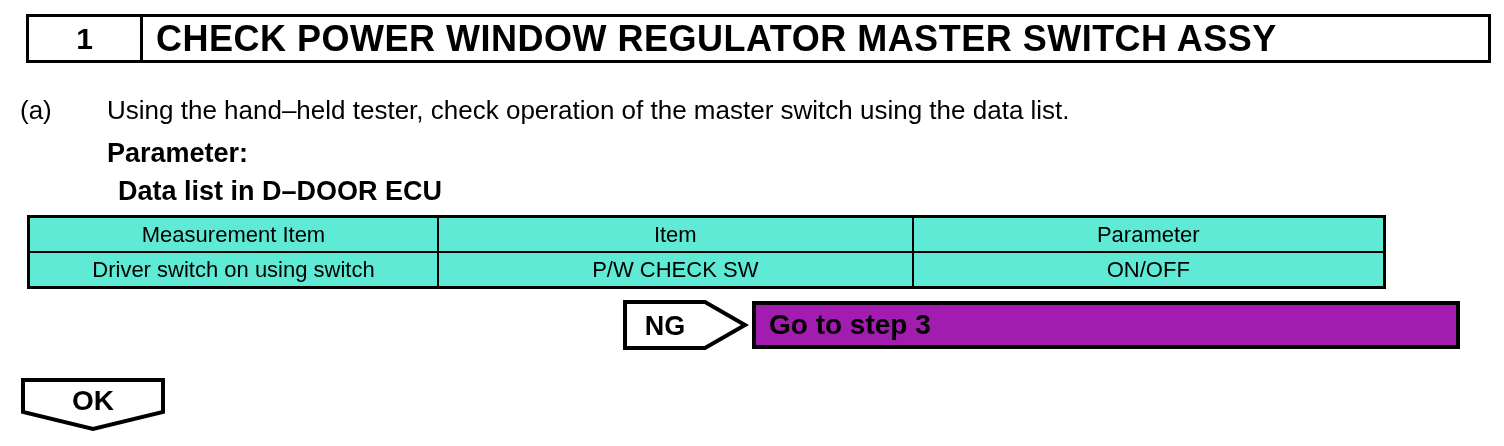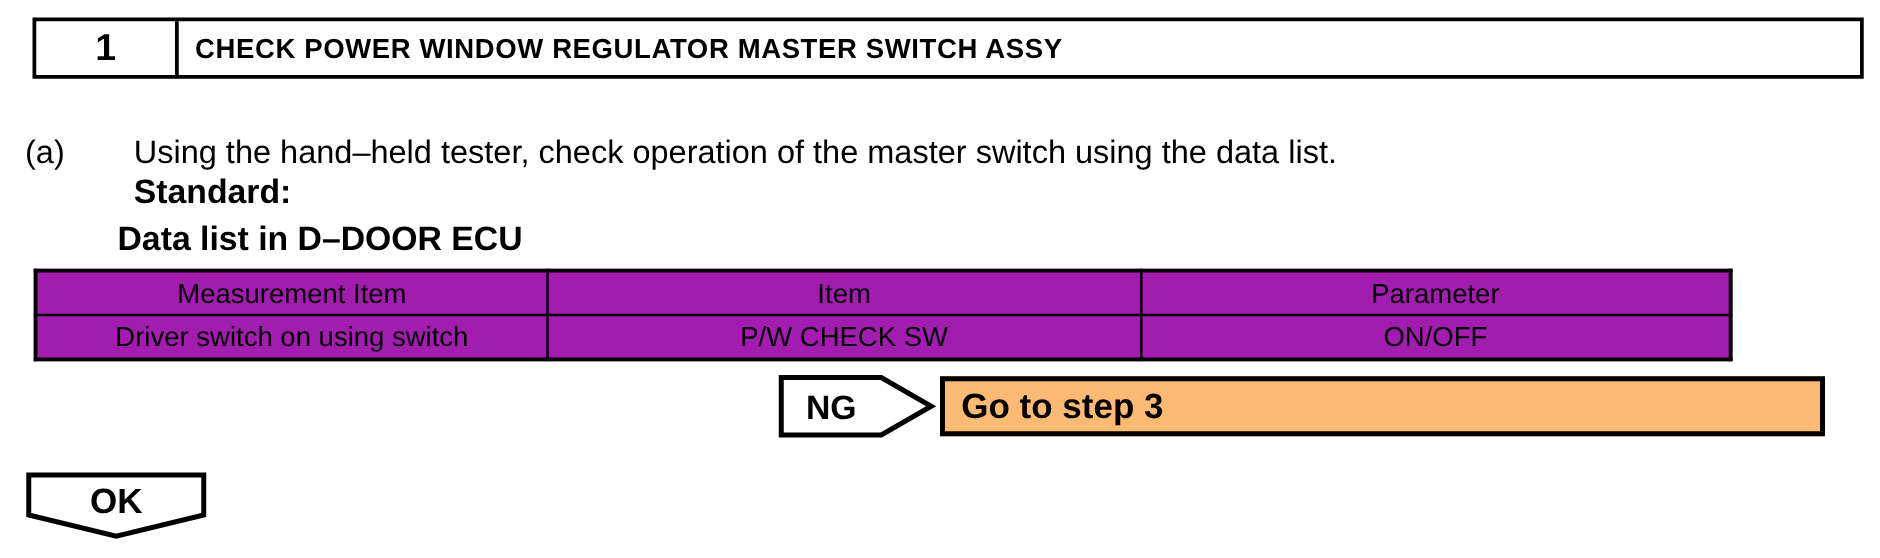--- a/index.html
+++ b/index.html
@@ -37,63 +37,63 @@
     justify-content: center;
     font-weight: bold;
     font-size: 30px;
   }
   .step-title {
     flex: 1;
     display: flex;
     align-items: center;
     padding-left: 13px;
     font-weight: bold;
-    font-size: 22px;
+    font-size: 36px;
     letter-spacing: 0.5px;
     white-space: nowrap;
   }
 
   
   .instruction-line {
     position: absolute;
     left: 20px;
-    top: 106px;
+    top: 95px;
     font-size: 26px;
     white-space: nowrap;
   }
   .instruction-marker {
     display: inline-block;
     width: 87px;
   }
   .standard-label {
     position: absolute;
     left: 107px;
     top: 138px;
     font-size: 27px;
     font-weight: bold;
     white-space: nowrap;
   }
   .standard-value {
     position: absolute;
-    left: 94px;
+    left: 118px;
     top: 176px;
     font-size: 27px;
     font-weight: bold;
     white-space: nowrap;
   }
 
   
   .data-table {
     position: absolute;
     left: 27px;
     top: 215px;
     width: 1359px;
     border-collapse: collapse;
     table-layout: fixed;
-    background: #a21caf;
+    background: #5eead4;
   }
   .data-table th, .data-table td {
     border: 2px solid #000;
     font-weight: normal;
     font-size: 22px;
     text-align: center;
     padding: 0;
     height: 33px;
     vertical-align: middle;
     overflow: hidden;
@@ -125,21 +125,21 @@
     top: 301px;
     width: 708px;
     height: 48px;
     border: 4px solid #000;
     box-sizing: border-box;
     display: flex;
     align-items: center;
     padding-left: 13px;
     font-size: 28px;
     font-weight: bold;
-    background: #fdba74;
+    background: #a21caf;
     white-space: nowrap;
   }
 
   
   .ok-pointer {
     position: absolute;
     left: 19px;
     top: 376px;
     width: 148px;
     height: 58px;
@@ -153,21 +153,21 @@
 </head>
 <body>
 
 <div class="step-header">
   <div class="step-number">1</div>
   <div class="step-title">CHECK POWER WINDOW REGULATOR MASTER SWITCH ASSY</div>
 </div>
 
 <div class="instruction-line"><span class="instruction-marker">(a)</span><span>Using the hand–held tester, check operation of the master switch using the data list.</span></div>
 
-<div class="standard-label">Standard:</div>
+<div class="standard-label">Parameter:</div>
 <div class="standard-value">Data list in D–DOOR ECU</div>
 
 <table class="data-table">
   <colgroup>
     <col class="col-measurement">
     <col class="col-label">
     <col class="col-parameter">
   </colgroup>
   <thead>
     <tr>

